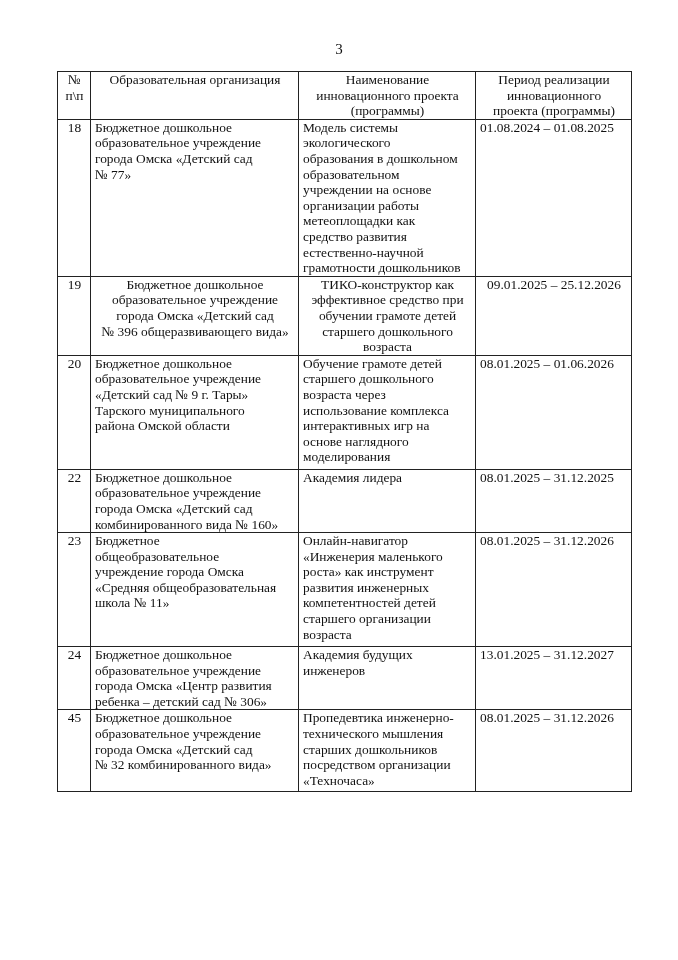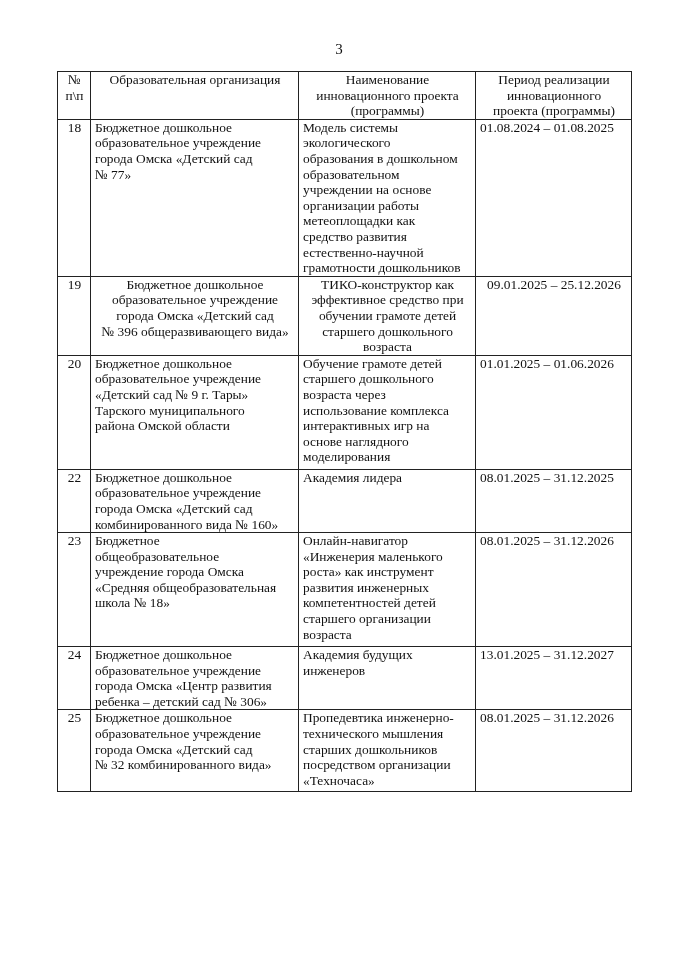--- a/index.html
+++ b/index.html
@@ -129,21 +129,21 @@
         </td>
       <td>
           <span class="cell-text">Обучение грамоте детей
 старшего дошкольного
 возраста через
 использование комплекса
 интерактивных игр на
 основе наглядного
 моделирования</span>
         </td>
-      <td class="period">01.01.2025 – 01.06.2026</td>
+      <td class="period">08.01.2025 – 01.06.2026</td>
     </tr>
     <tr class="r22">
       <td class="num">22</td>
       <td>
           <span class="cell-text">Бюджетное дошкольное
 образовательное учреждение
 города Омска «Детский сад
 комбинированного вида № 160»</span>
         </td>
       <td>
@@ -151,21 +151,21 @@
         </td>
       <td class="period">08.01.2025 – 31.12.2025</td>
     </tr>
     <tr class="r23">
       <td class="num">23</td>
       <td>
           <span class="cell-text">Бюджетное
 общеобразовательное
 учреждение города Омска
 «Средняя общеобразовательная
-школа № 18»</span>
+школа № 11»</span>
         </td>
       <td>
           <span class="cell-text">Онлайн-навигатор
 «Инженерия маленького
 роста» как инструмент
 развития инженерных
 компетентностей детей
 старшего организации
 возраста</span>
         </td>
@@ -179,21 +179,21 @@
 города Омска «Центр развития
 ребенка – детский сад № 306»</span>
         </td>
       <td>
           <span class="cell-text">Академия будущих
 инженеров</span>
         </td>
       <td class="period">13.01.2025 – 31.12.2027</td>
     </tr>
     <tr class="r25">
-      <td class="num">25</td>
+      <td class="num">45</td>
       <td>
           <span class="cell-text">Бюджетное дошкольное
 образовательное учреждение
 города Омска «Детский сад
 № 32 комбинированного вида»</span>
         </td>
       <td>
           <span class="cell-text">Пропедевтика инженерно-
 технического мышления
 старших дошкольников

